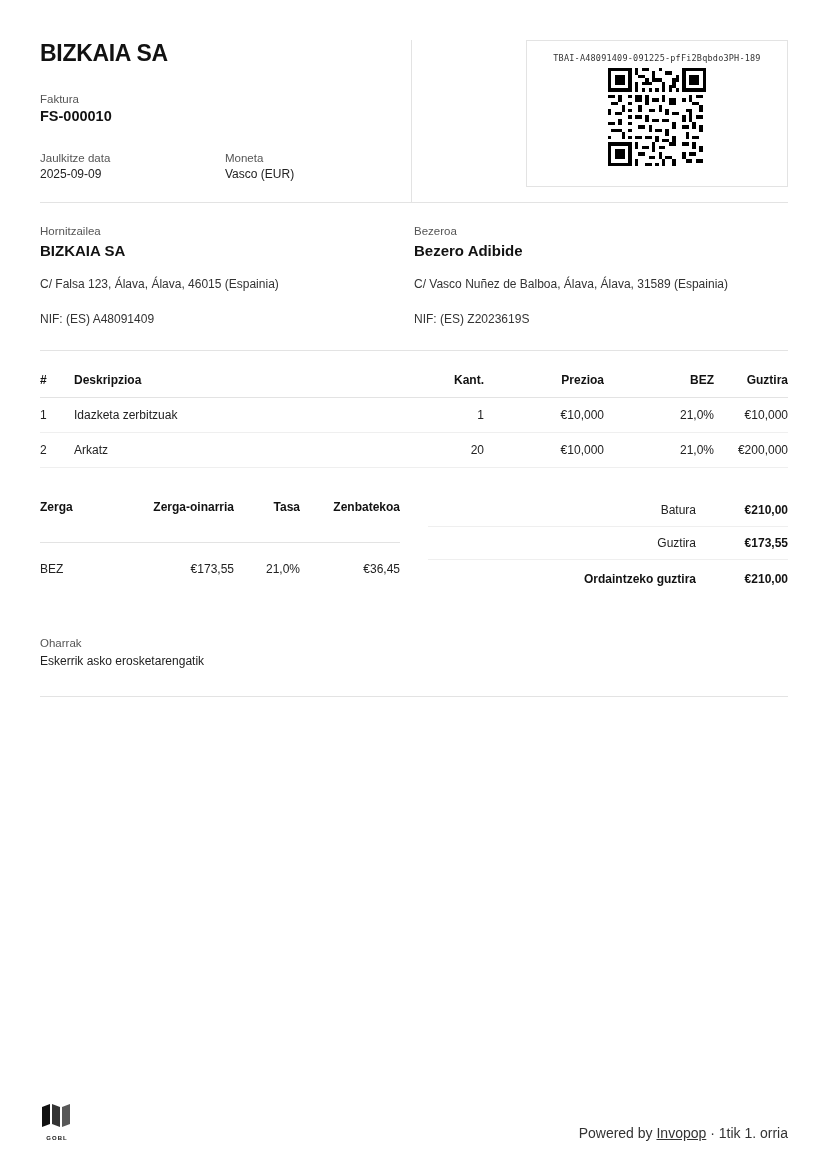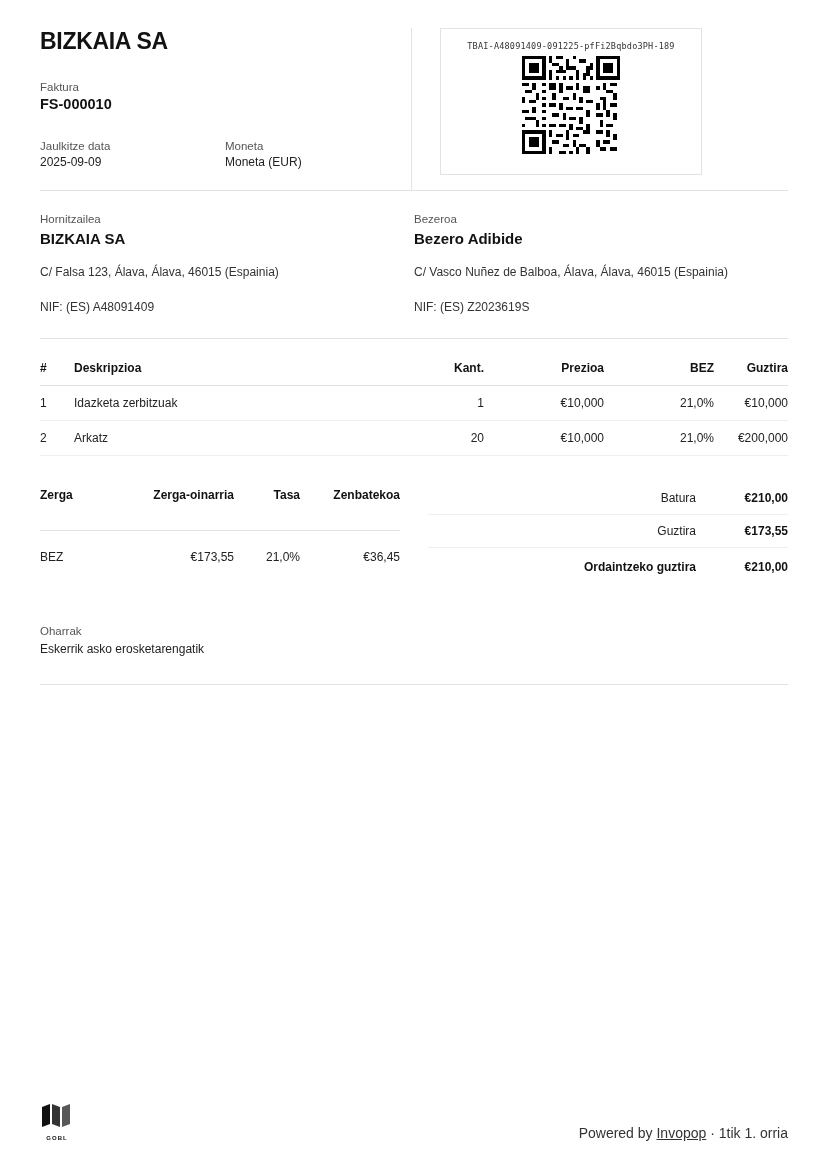--- a/index.html
+++ b/index.html
@@ -11,21 +11,21 @@
   }
   .page {
     position: relative;
     width: 828px;
     height: 1171px;
     background: #ffffff;
     overflow: hidden;
   }
   .sheet {
     position: absolute;
-    left: 0; top: 0;
+    left: 0; top: 12px;
     width: 828px;
     height: 1090px;
     background: #ffffff;
     padding: 0 40px;
   }
   
   .header {
     display: flex;
     padding-top: 28px;
     height: 190px;
@@ -57,21 +57,21 @@
     color: #222;
   }
   .meta-row {
     display: flex;
     margin-top: 28px;
   }
   .meta-col-a { width: 185px; }
   .header-right {
     flex: 1;
     display: flex;
-    justify-content: flex-start;
+    justify-content: flex-end;
     padding-left: 28px;
   }
   .qr-box {
     border: 1px solid #e3e3e3;
     background: #fff;
     width: 262px;
     height: 147px;
     padding: 8px 10px;
     text-align: center;
   }
@@ -246,21 +246,21 @@
           <div class="meta-value">FS-000010</div>
         </div>
 
         <div class="meta-row">
           <div class="meta-col-a">
             <div class="meta-label">Jaulkitze data</div>
             <div class="meta-value-small">2025-09-09</div>
           </div>
           <div>
             <div class="meta-label">Moneta</div>
-            <div class="meta-value-small">Moneta (EUR)</div>
+            <div class="meta-value-small">Vasco (EUR)</div>
           </div>
         </div>
       </div>
 
       <div class="header-right">
         <div class="qr-box">
           <div class="qr-code-text">TBAI-A48091409-091225-pfFi2Bqbdo3PH-189</div>
           <svg class="qr-img" width="98" height="98" viewBox="0 0 29 29" shape-rendering="crispEdges">
             <rect width="29" height="29" fill="#ffffff"></rect>
             <g fill="#000000">
@@ -393,21 +393,21 @@
     <div class="parties">
       <div class="party">
         <div class="party-label">Hornitzailea</div>
         <div class="party-name">BIZKAIA SA</div>
         <div class="party-line">C/ Falsa 123, Álava, Álava, 46015 (Espainia)</div>
         <div class="party-line">NIF: (ES) A48091409</div>
       </div>
       <div class="party">
         <div class="party-label">Bezeroa</div>
         <div class="party-name">Bezero Adibide</div>
-        <div class="party-line">C/ Vasco Nuñez de Balboa, Álava, Álava, 46015 (Espainia)</div>
+        <div class="party-line">C/ Vasco Nuñez de Balboa, Álava, Álava, 31589 (Espainia)</div>
         <div class="party-line">NIF: (ES) Z2023619S</div>
       </div>
     </div>
 
     <hr class="rule">
 
     <table class="items">
       <thead>
         <tr>
           <th class="left col-num">#</th>

